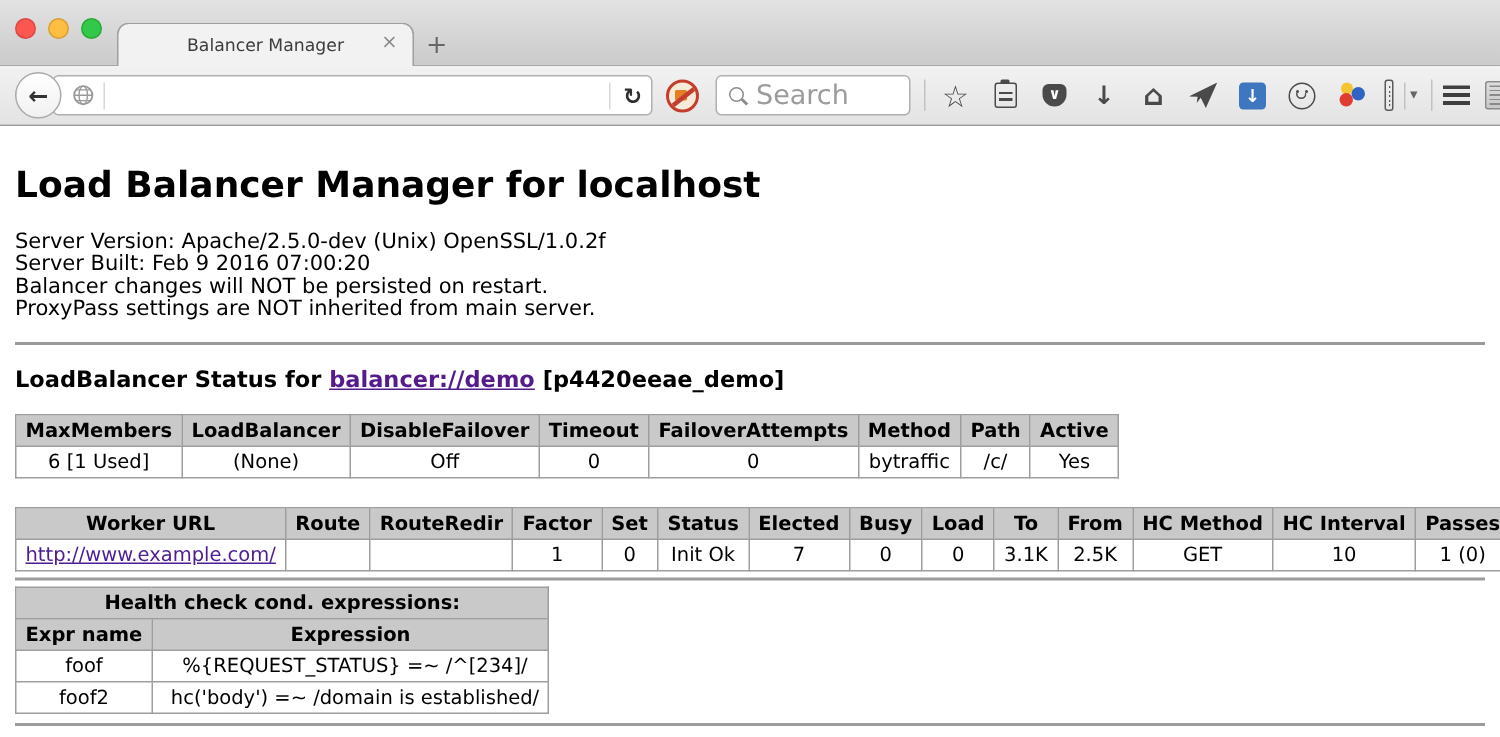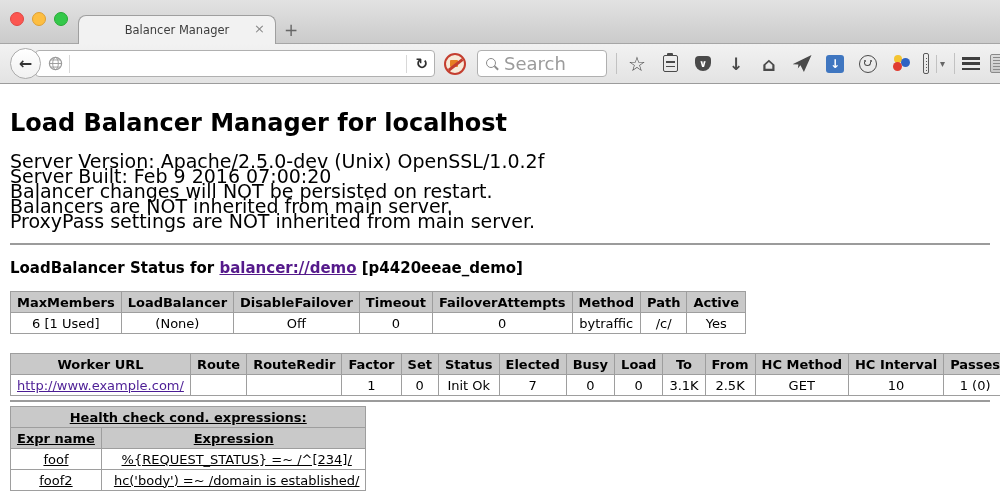--- a/index.html
+++ b/index.html
@@ -77,38 +77,38 @@
   .batt-sep{width:1px;height:18px;background:#c2c2c2;margin:0 4px 0 7px;}
   .caret{font-size:10px;color:#666;}
   .burger{width:18px;height:13px;background:repeating-linear-gradient(180deg,#3f3f3f 0 2.5px,transparent 2.5px 5.25px);}
   .griddoc{width:17px;height:17px;border:1px solid #8a8a8a;border-radius:2px;background:linear-gradient(#dedede,#c8c8c8);position:relative;}
   .griddoc::before{content:"";position:absolute;left:2px;right:2px;top:2px;bottom:2px;
                    background:repeating-linear-gradient(180deg,#8a8a8a 0 1px,transparent 1px 3px);}
 
   
   .content{padding:0 10px;color:#000;}
   h1{font-size:24px;line-height:28px;margin:25px 0 0 0;font-weight:bold;}
-  .info{margin-top:17px;font-size:19px;line-height:15px;}
+  .info{margin-top:17px;font-size:14px;line-height:15px;}
   .info div{white-space:nowrap;}
   hr{border:none;height:2px;background:#9b9b9b;margin:0;}
   .hr1{margin-top:14px;}
   .hr2{margin:4px 0 4px 0;}
   .hr3{margin-top:6px;}
   h3{font-size:15px;margin:14px 0 0 0;font-weight:bold;}
   a.lb-link{color:#551a8b;text-decoration:underline;font-weight:bold;}
   a.worker-link{color:#4c1d95;text-decoration:underline;font-weight:normal;}
 
   table{border-collapse:collapse;font-size:13px;}
   th,td{border:1px solid #9e9e9e;padding:1.5px 6px;text-align:center;line-height:17px;white-space:nowrap;}
   th{background:#c9c9c9;font-weight:bold;}
   .t-balancer{margin-top:14px;width:616px;border-radius:10px;}
   .t-worker{margin-top:19px;width:960px;}
   .t-worker th.col-url{width:160px;}
   .t-worker td.cell-url{text-align:left;}
-  .t-health{width:310px;text-decoration:underline;}
+  .t-health{width:310px;}
   .t-health .expr{text-align:center;padding-left:12px;}
   .t-health th.col-name{width:80px;}
 </style>
 </head>
 <body>
 
 <div class="titlebar">
   <div class="tlights">
     <span class="tlight tl-red"></span>
     <span class="tlight tl-yellow"></span>
@@ -190,21 +190,20 @@
     </div>
 </div>
 
 <div class="content">
   <h1>Load Balancer Manager for localhost</h1>
 
   <div class="info">
     <div>Server Version: Apache/2.5.0-dev (Unix) OpenSSL/1.0.2f</div>
     <div>Server Built: Feb 9 2016 07:00:20</div>
     <div>Balancer changes will NOT be persisted on restart.</div>
-    <div>Balancers are NOT inherited from main server.</div>
     <div>ProxyPass settings are NOT inherited from main server.</div>
   </div>
 
   <hr class="hr1">
 
   <h3><span>LoadBalancer Status for </span><a href="#" class="lb-link">balancer://demo</a><span> [p4420eeae_demo]</span></h3>
 
   <table class="t-balancer">
     <tbody>
         <tr>

